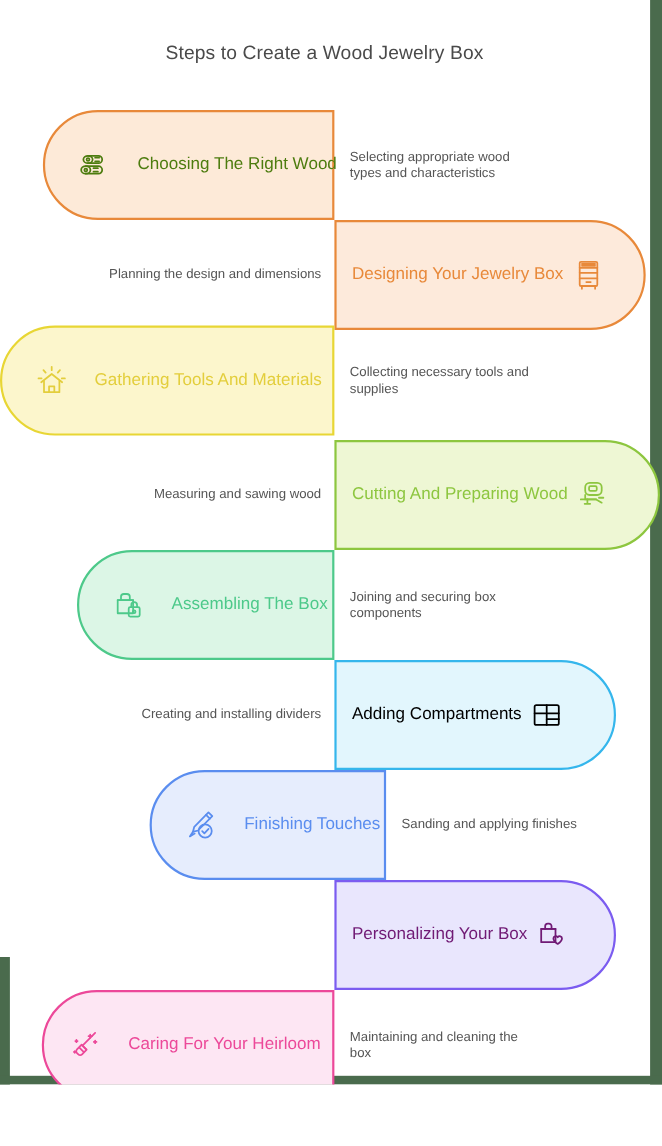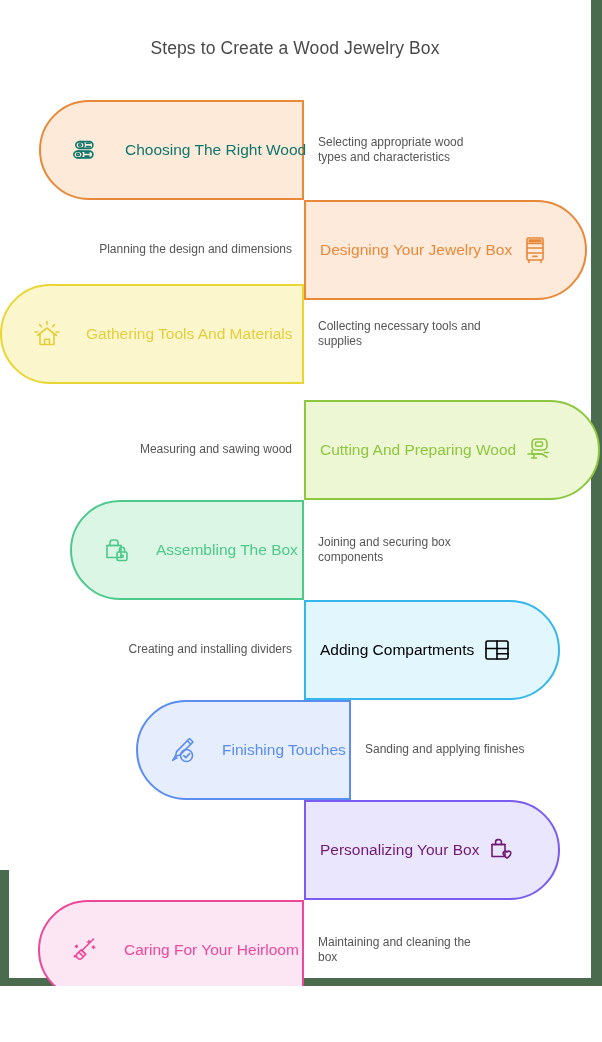--- a/index.html
+++ b/index.html
@@ -123,21 +123,21 @@
 <div id="canvas">
 
   <div id="band-right" class="frame-band"></div>
   <div id="band-left" class="frame-band"></div>
   <div id="band-bottom" class="frame-band"></div>
 
   <div id="title">Steps to Create a Wood Jewelry Box</div>
 
   <div id="steps-container">
       <div class="step-row" style="top: 100px;">
-        <div class="pill left" style="background: rgb(253, 234, 216); border-color: rgb(232, 137, 58); color: #0f766e; width: 265px;">
+        <div class="pill left" style="background: rgb(253, 234, 216); border-color: rgb(232, 137, 58); color: #4d7c0f; width: 265px;">
           <span class="pill-icon">
     <svg viewBox="0 0 32 32" fill="none" stroke="currentColor" stroke-width="1.6" stroke-linecap="round" stroke-linejoin="round">
       <ellipse cx="10" cy="11" rx="4.2" ry="3.4"></ellipse>
       <circle cx="10" cy="11" r="1.3"></circle>
       <path d="M10 7.6h9.5a3.4 3.4 0 0 1 0 6.8H10"></path>
       <path d="M16.5 9.3h3.6M16.5 12.6h3.6"></path>
       <ellipse cx="8" cy="20.5" rx="4.2" ry="3.4"></ellipse>
       <circle cx="8" cy="20.5" r="1.3"></circle>
       <path d="M8 17.1h11.5a3.4 3.4 0 0 1 0 6.8H8"></path>
       <path d="M15 18.9h4M15 22.1h4"></path>
@@ -155,21 +155,21 @@
       <path d="M8 9.5h16M8 14h16M8 19h16"></path>
       <path d="M10 6h12M10 7.6h12"></path>
       <path d="M14 22.4h4"></path>
       <path d="M10 26v2.5M22 26v2.5"></path>
     </svg>
           </span>
           <span class="pill-label">Designing Your Jewelry Box</span>
         </div>
         <div class="desc at-left">Planning the design and dimensions</div>
       </div>
-      <div class="step-row" style="top: 284px;">
+      <div class="step-row" style="top: 296px;">
         <div class="pill left" style="background: rgb(252, 246, 204); border-color: rgb(232, 214, 52); color: rgb(227, 206, 60); width: 304px;">
           <span class="pill-icon">
     <svg viewBox="0 0 32 32" fill="none" stroke="currentColor" stroke-width="1.6" stroke-linecap="round" stroke-linejoin="round">
       <path d="M16 3.5v3M8.5 6.5l2 2.2M23.5 6.5l-2 2.2M4 14h2.8M28 14h-2.8"></path>
       <path d="M6.5 17.5 16 10l9.5 7.5"></path>
       <path d="M9 16.3v10.2h14V16.3"></path>
       <path d="M13.6 26.5v-5.2h4.8v5.2"></path>
     </svg>
           </span>
           <span class="pill-label">Gathering Tools And Materials</span>
@@ -244,21 +244,21 @@
       <path d="M6 10.5h13v12H6z"></path>
       <path d="M9.6 10.5V8a2.4 2.4 0 0 1 2.4-2.4h1A2.4 2.4 0 0 1 15.4 8v2.5"></path>
       <path d="M6 10.5h13"></path>
       <path d="M21 18.1c1.3-1.7 3.9-1.1 3.9 1 0 2.4-3.9 5-3.9 5s-3.9-2.6-3.9-5c0-2.1 2.6-2.7 3.9-1z"></path>
     </svg>
           </span>
           <span class="pill-label">Personalizing Your Box</span>
         </div>
       </div>
       <div class="step-row" style="top: 900px;">
-        <div class="pill left" style="background: rgb(253, 230, 243); border-color: rgb(236, 72, 153); color: rgb(236, 72, 153); width: 266px;">
+        <div class="pill left" style="background: rgb(253, 230, 243); border-color: rgb(236, 72, 153); color: rgb(236, 72, 153); width: 266px; justify-content: center;">
           <span class="pill-icon">
     <svg viewBox="0 0 32 32" fill="none" stroke="currentColor" stroke-width="1.6" stroke-linecap="round" stroke-linejoin="round">
       <path d="M24.5 5 13 16.5"></path>
       <path d="m12.2 15.7 4.6 4.6-4.2 4.2a2.4 2.4 0 0 1-3.4 0l-1.2-1.2a2.4 2.4 0 0 1 0-3.4l4.2-4.2z"></path>
       <path d="M10.4 18.6 14 22.2M12.6 16.4 16.2 20"></path>
       <path d="M20 6.5v3M18.5 8h3"></path>
       <path d="M24.5 12v2.4M23.3 13.2h2.4"></path>
       <path d="M7.5 11.4v2M6.5 12.4h2"></path>
       <path d="M6 21.5v1.6M5.2 22.3h1.6"></path>
     </svg>

